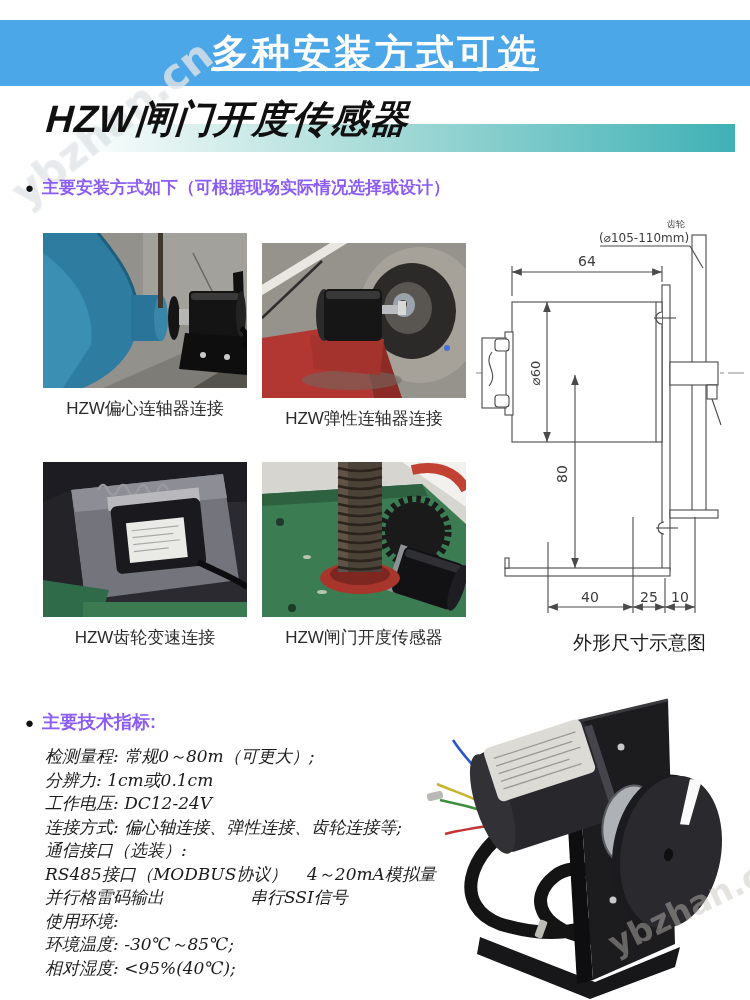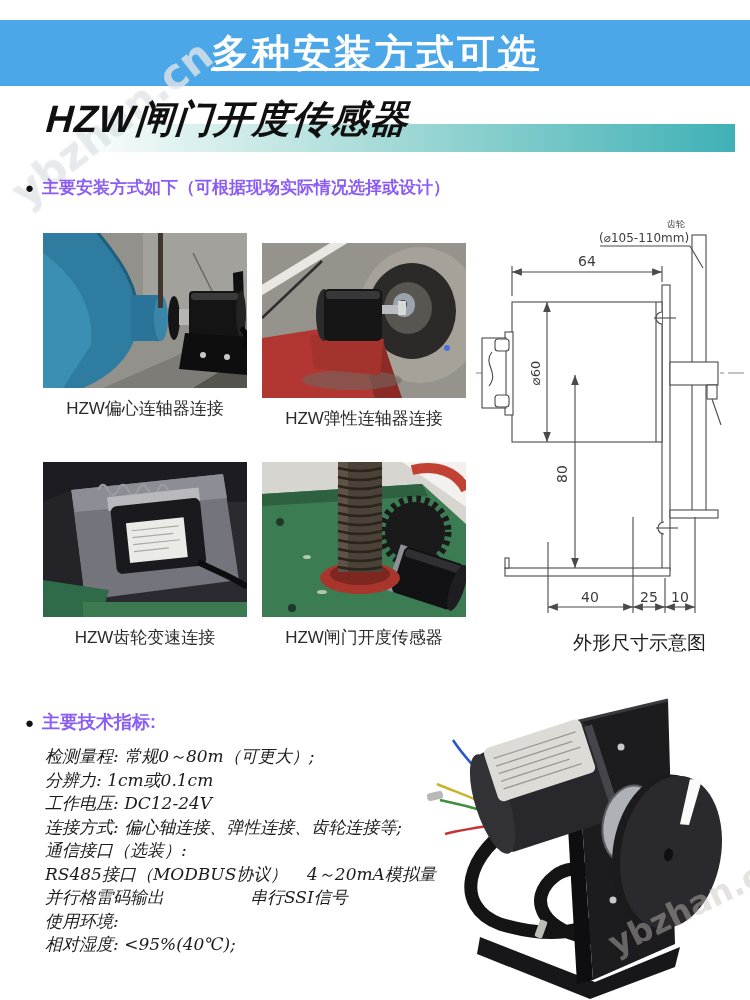--- a/index.html
+++ b/index.html
@@ -276,20 +276,21 @@
 
   <div class="specs">
     <div class="spec-line"><span>检测量程: 常规0～80m（可更大）;</span></div>
     <div class="spec-line"><span>分辨力: 1cm或0.1cm</span></div>
     <div class="spec-line"><span>工作电压: DC12-24V</span></div>
     <div class="spec-line"><span>连接方式: 偏心轴连接、弹性连接、齿轮连接等;</span></div>
     <div class="spec-line"><span>通信接口（选装）:</span></div>
     <div class="spec-line"><span>RS485接口（MODBUS协议）</span><span class="c2a">4～20mA模拟量</span></div>
     <div class="spec-line"><span>并行格雷码输出</span><span class="c2b">串行SSI信号</span></div>
     <div class="spec-line"><span>使用环境:</span></div>
+    <div class="spec-line"><span>环境温度: -30℃～85℃;</span></div>
     <div class="spec-line"><span>相对湿度: &lt;95%(40℃);</span></div>
   </div>
 
   <div class="product">
     <svg viewBox="0 0 325 308">
 
       <path d="M95,130 C40,160 28,215 75,232 C135,250 182,238 186,205 C189,180 150,168 130,184 C100,207 118,242 172,247" stroke="#141414" stroke-width="13" fill="none" stroke-linecap="round"></path>
       <rect x="112" y="228" width="8" height="18" rx="2" fill="#bdbdb8" transform="rotate(20 116 237)"></rect>
 
       <path d="M85,115 C60,85 42,70 28,48" stroke="#2b54c8" stroke-width="2.5" fill="none"></path>

